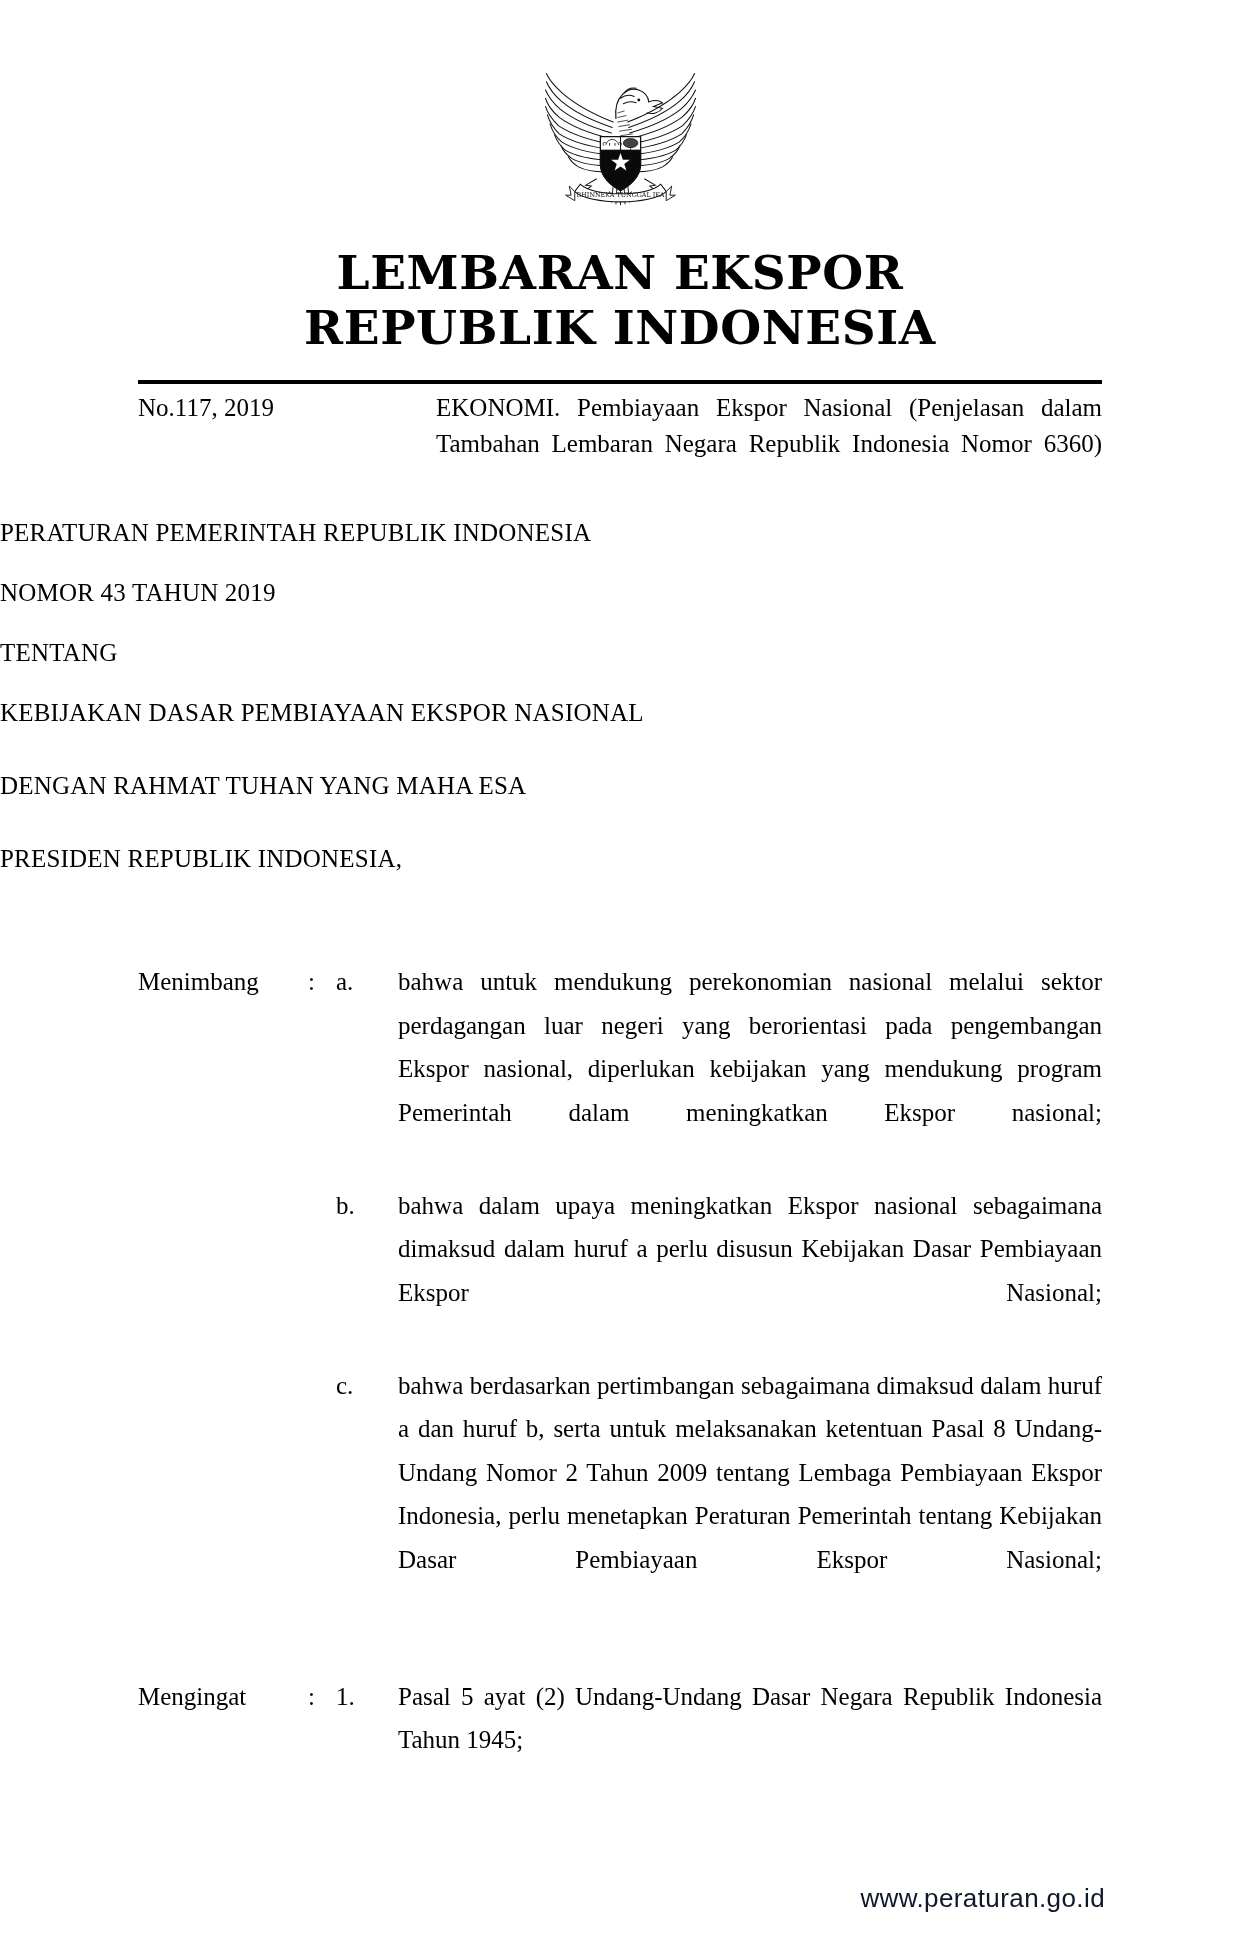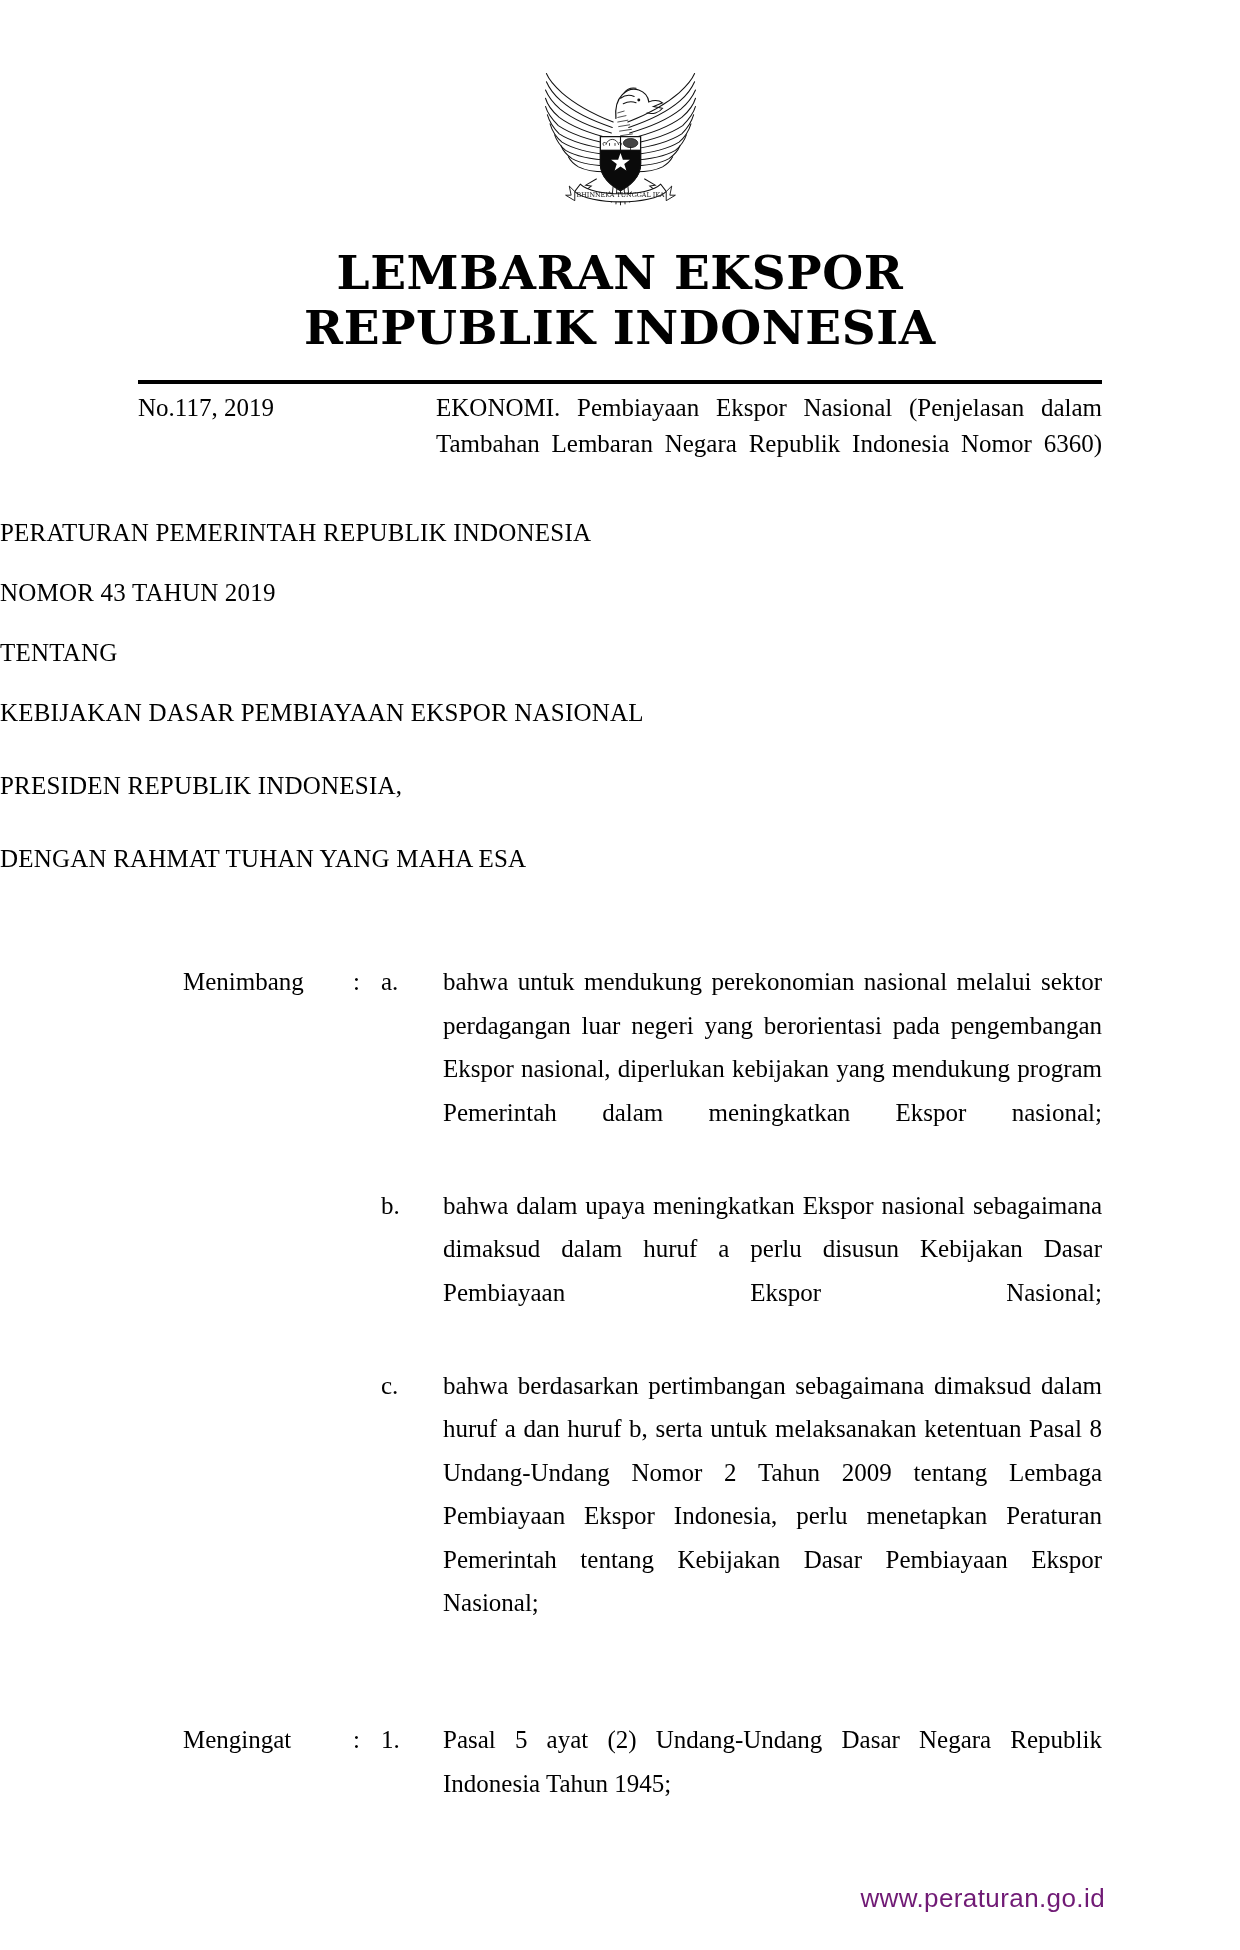--- a/index.html
+++ b/index.html
@@ -108,21 +108,20 @@
 
   
   .clauses {
     position: absolute;
     top: 960px;
     left: 138px;
     right: 138px;
   }
   .clause-group {
     display: block;
-    margin-left: 45px;
   }
   .clause-row {
     display: flex;
     align-items: flex-start;
     margin-bottom: 6px;
   }
   .clause-label {
     flex: 0 0 170px;
     font-size: 25px;
     line-height: 1.74;
@@ -155,21 +154,21 @@
     height: 44px;
   }
 
   
   .footer {
     position: absolute;
     bottom: 36px;
     right: 135px;
     font-family: "Liberation Sans", "DejaVu Sans", sans-serif;
     font-size: 26px;
-    color: #701a75;
+    color: #0f172a;
     letter-spacing: 0.4px;
   }
 </style>
 </head>
 <body>
 
 <div class="page">
 
   <div class="emblem-wrap">
     <svg class="emblem" viewBox="0 0 200 164">
@@ -275,22 +274,22 @@
   <div class="gazette-row">
     <div class="gazette-no">No.117, 2019</div>
     <div class="gazette-subject">EKONOMI. Pembiayaan Ekspor Nasional (Penjelasan dalam Tambahan Lembaran Negara Republik Indonesia Nomor 6360)</div>
   </div>
 
   <div class="title-block">
     <div class="tline">PERATURAN PEMERINTAH REPUBLIK INDONESIA</div>
     <div class="tline">NOMOR 43 TAHUN 2019</div>
     <div class="tline">TENTANG</div>
     <div class="tline">KEBIJAKAN DASAR PEMBIAYAAN EKSPOR NASIONAL</div>
+    <div class="tline spaced-top">DENGAN RAHMAT TUHAN YANG MAHA ESA</div>
     <div class="tline spaced-top">PRESIDEN REPUBLIK INDONESIA,</div>
-    <div class="tline spaced-top">DENGAN RAHMAT TUHAN YANG MAHA ESA</div>
   </div>
 
   <div class="clauses">
 
     <div class="clause-group">
       <div class="clause-row">
         <div class="clause-label">Menimbang</div>
         <div class="clause-colon">:</div>
         <div class="clause-marker">a.</div>
         <div class="clause-text justify-all">bahwa untuk mendukung perekonomian nasional melalui sektor perdagangan luar negeri yang berorientasi pada pengembangan Ekspor nasional, diperlukan kebijakan yang mendukung program Pemerintah dalam meningkatkan Ekspor nasional;</div>

